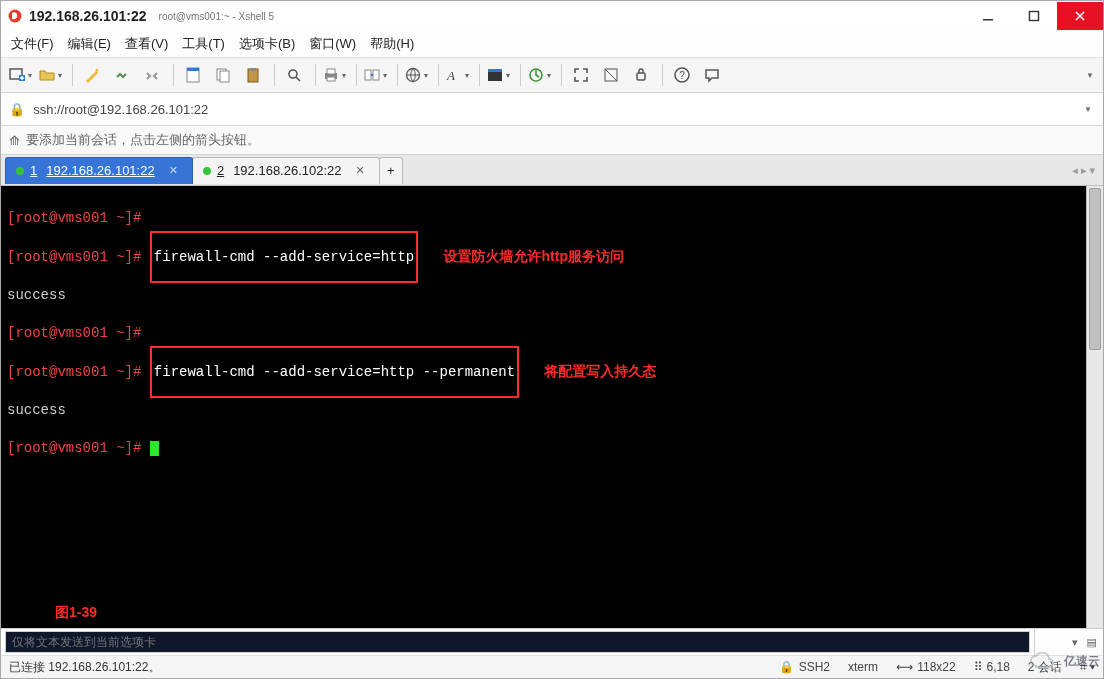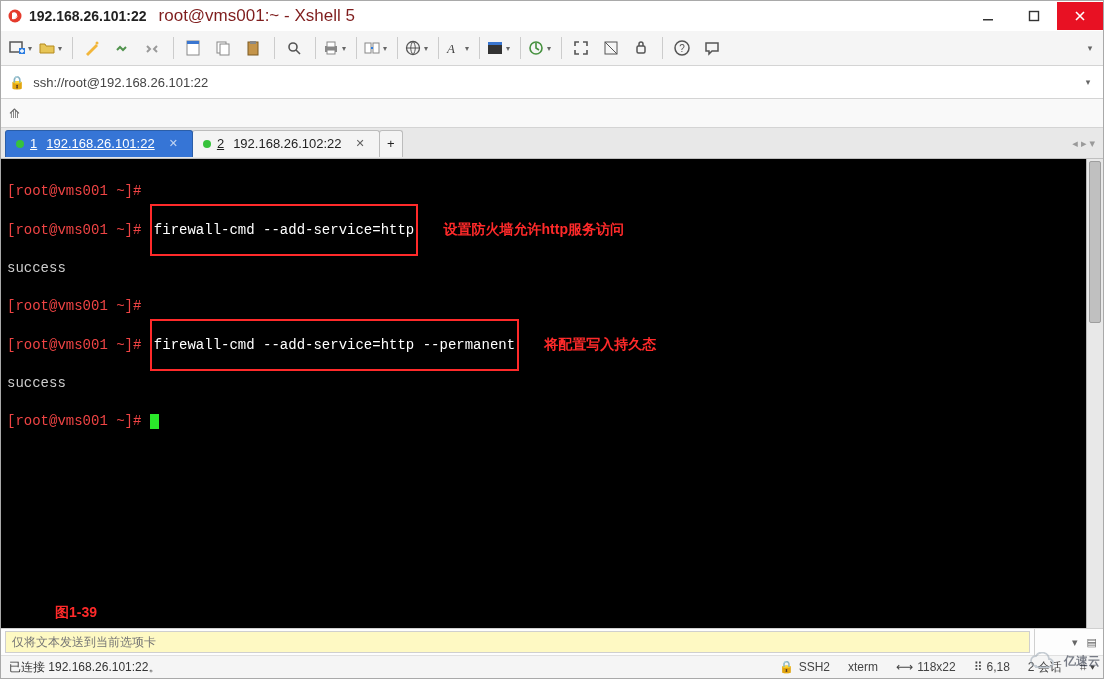--- a/index.html
+++ b/index.html
@@ -23,21 +23,21 @@
   
   .titlebar {
     height: 30px;
     display: flex; align-items: center;
     padding-left: 6px;
     background: #fff;
   }
   .app-icon { width:16px; height:16px; margin-right:6px; position:relative; }
   .app-icon svg { width:16px; height:16px; }
   .titlebar .title-addr { font-weight:700; font-size:14px; margin-right:12px; }
-  .titlebar .title-rest { color:#7f1d1d; font-size:17px; }
+  .titlebar .title-rest { color:#737373; font-size:10px; }
   .titlebar .spacer { flex:1 1 auto; }
   .winbtn { width:46px; height:28px; display:flex; align-items:center; justify-content:center; }
   .winbtn.close { background:#e81123; color:#fff; }
   .winbtn svg { width:12px; height:12px; }
   
   .menubar {
     height:26px; display:flex; align-items:center;
     padding:0 10px; gap:14px; border-bottom:1px solid #e1e1e1;
     background:#fdfdfd; font-size:13px;
   }
@@ -109,21 +109,21 @@
   .terminal .cursor { display:inline-block; width:9px; height:15px; background:#2ae82a; vertical-align:middle; }
   .terminal .fig { position:absolute; left:10px; bottom:6px; color:#ff2a2a; font-weight:700; font-family:"Microsoft YaHei",sans-serif;margin-left:44px;}
   .term-scroll { width:16px; background:#e8e8e8; border-left:1px solid #b8b8b8; position:relative;}
   .term-scroll .thumb { position:absolute; top:2px; left:2px; right:2px; height:160px; background:#c0c0c0; border:1px solid #9e9e9e; border-radius:2px;}
   
   .sendbar {
     height:26px; display:flex; align-items:center; border-top:1px solid #d0d0d0;
     background:#fdfdfd;}
   .sendbar input {
     flex:1; border:1px solid #cfcfcf; height:20px; margin:2px 4px; padding:0 6px;
-    font-size:12px; color:#888; background:#fef9c3;
+    font-size:12px; color:#888; background:#0f172a;
   }
   .sendbar .side { width:62px; border-left:1px solid #d0d0d0; height:100%; display:flex; align-items:center; justify-content:flex-end; padding-right:6px; color:#666; font-size:11px; gap:4px;}
   
   .statusbar {
     height:22px; display:flex; align-items:center; background:#f5f5f5;
     font-size:12px; color:#333; padding:0 8px; gap:20px; border-top:1px solid #e0e0e0;
     justify-content:space-between;
   }
   .status-left { }
   .status-right { display:flex; align-items:center; gap:18px; color:#444;}
@@ -162,20 +162,29 @@
             <rect x="1.5" y="1.5" width="9" height="9" fill="none" stroke="#333" stroke-width="1.4"></rect>
           </svg>
         </div>
     <div class="winbtn close">
           <svg viewBox="0 0 12 12">
             <path d="M2 2l8 8M10 2l-8 8" stroke="#fff" stroke-width="1.6"></path>
           </svg>
         </div>
   </div>
 
+  <div class="menubar">
+    <span>文件(F)</span>
+    <span>编辑(E)</span>
+    <span>查看(V)</span>
+    <span>工具(T)</span>
+    <span>选项卡(B)</span>
+    <span>窗口(W)</span>
+    <span>帮助(H)</span>
+  </div>
 
   <div class="toolbar">
     <div class="tbtn">
           <svg viewBox="0 0 18 18">
             <rect x="2" y="3" width="12" height="10" fill="none" stroke="#555" stroke-width="1.5"></rect>
             <rect x="11" y="9" width="6" height="6" fill="#2b7de1"></rect>
             <path d="M14 10v4M12 12h4" stroke="#fff" stroke-width="1.3"></path>
           </svg>
           <span class="dd">▾</span>
         </div>
@@ -314,20 +323,21 @@
 
   <div class="addressbar">
     <span class="lock">🔒</span>
     <span>ssh://root@192.168.26.101:22</span>
     <span class="addr-spacer"></span>
     <span class="toolbar-dd-small">▾</span>
   </div>
 
   <div class="hintbar">
     <span>⟰</span>
+    <span>要添加当前会话，点击左侧的箭头按钮。</span>
   </div>
 
   <div class="tabstrip">
     <div class="tab active">
       <span class="dot"></span>
       <span class="num">1</span>
       <span class="tab-label">192.168.26.101:22</span>
       <span class="x">✕</span>
     </div>
     <div class="tab">

